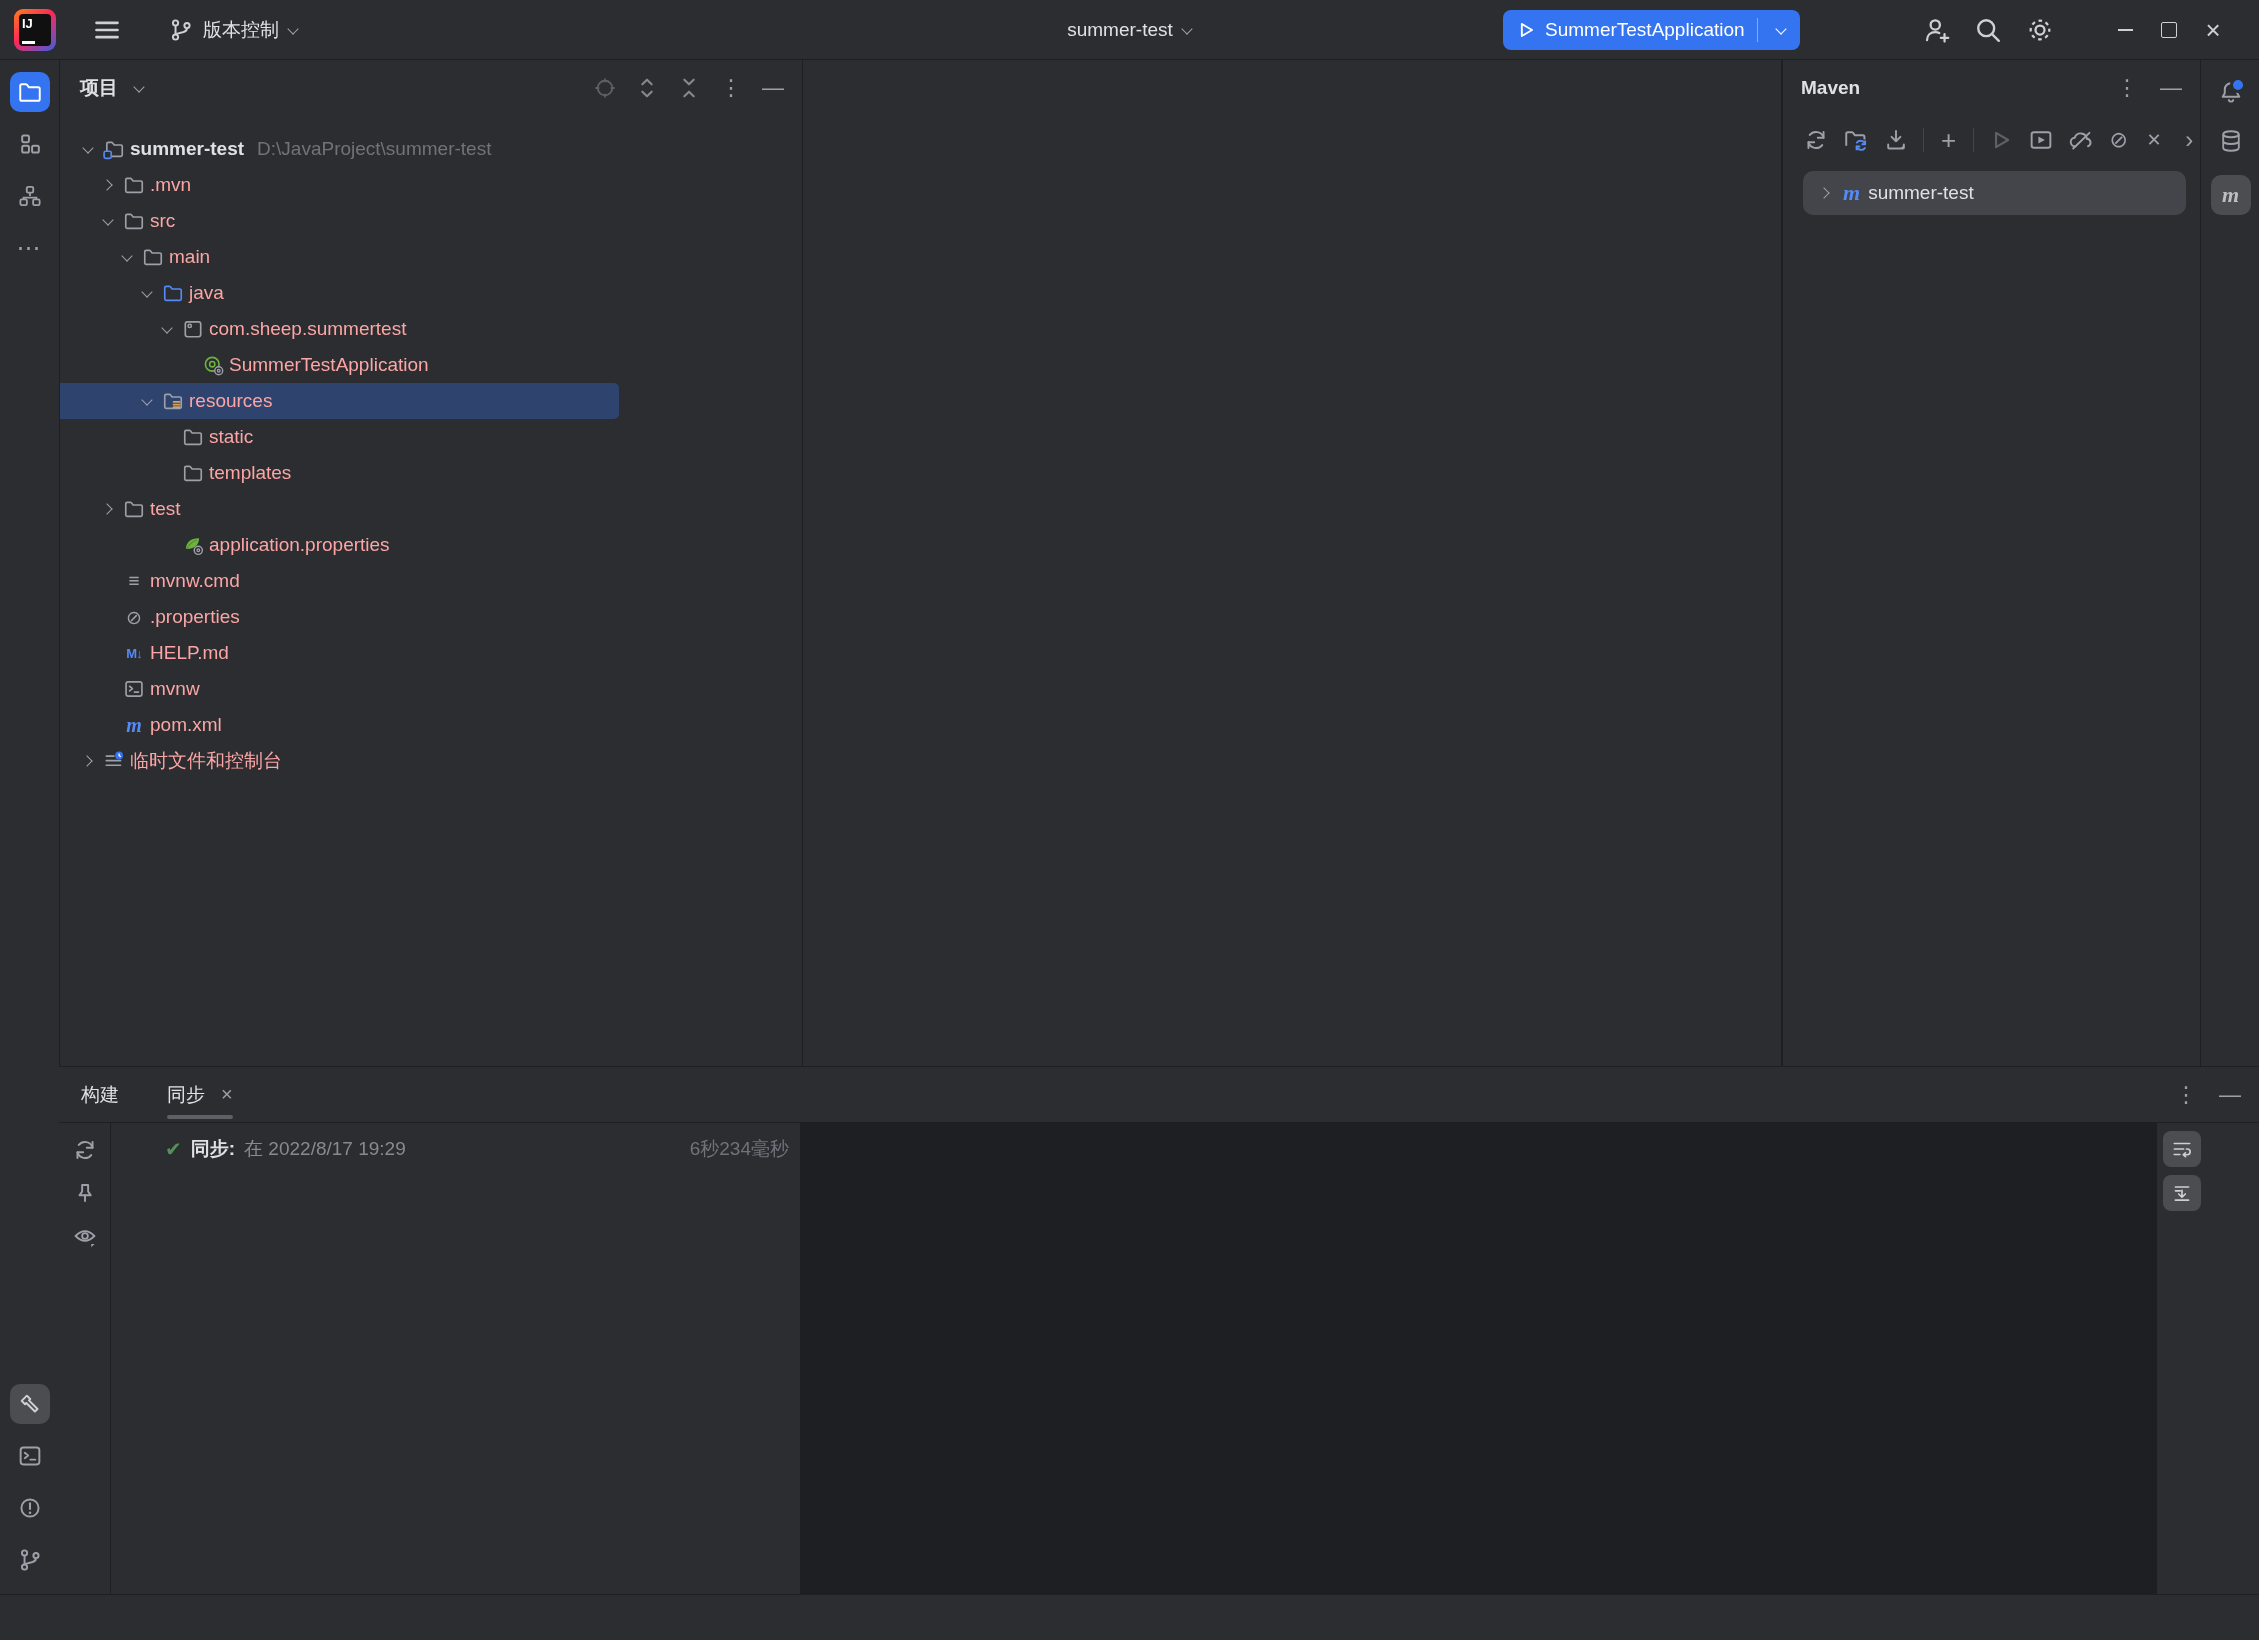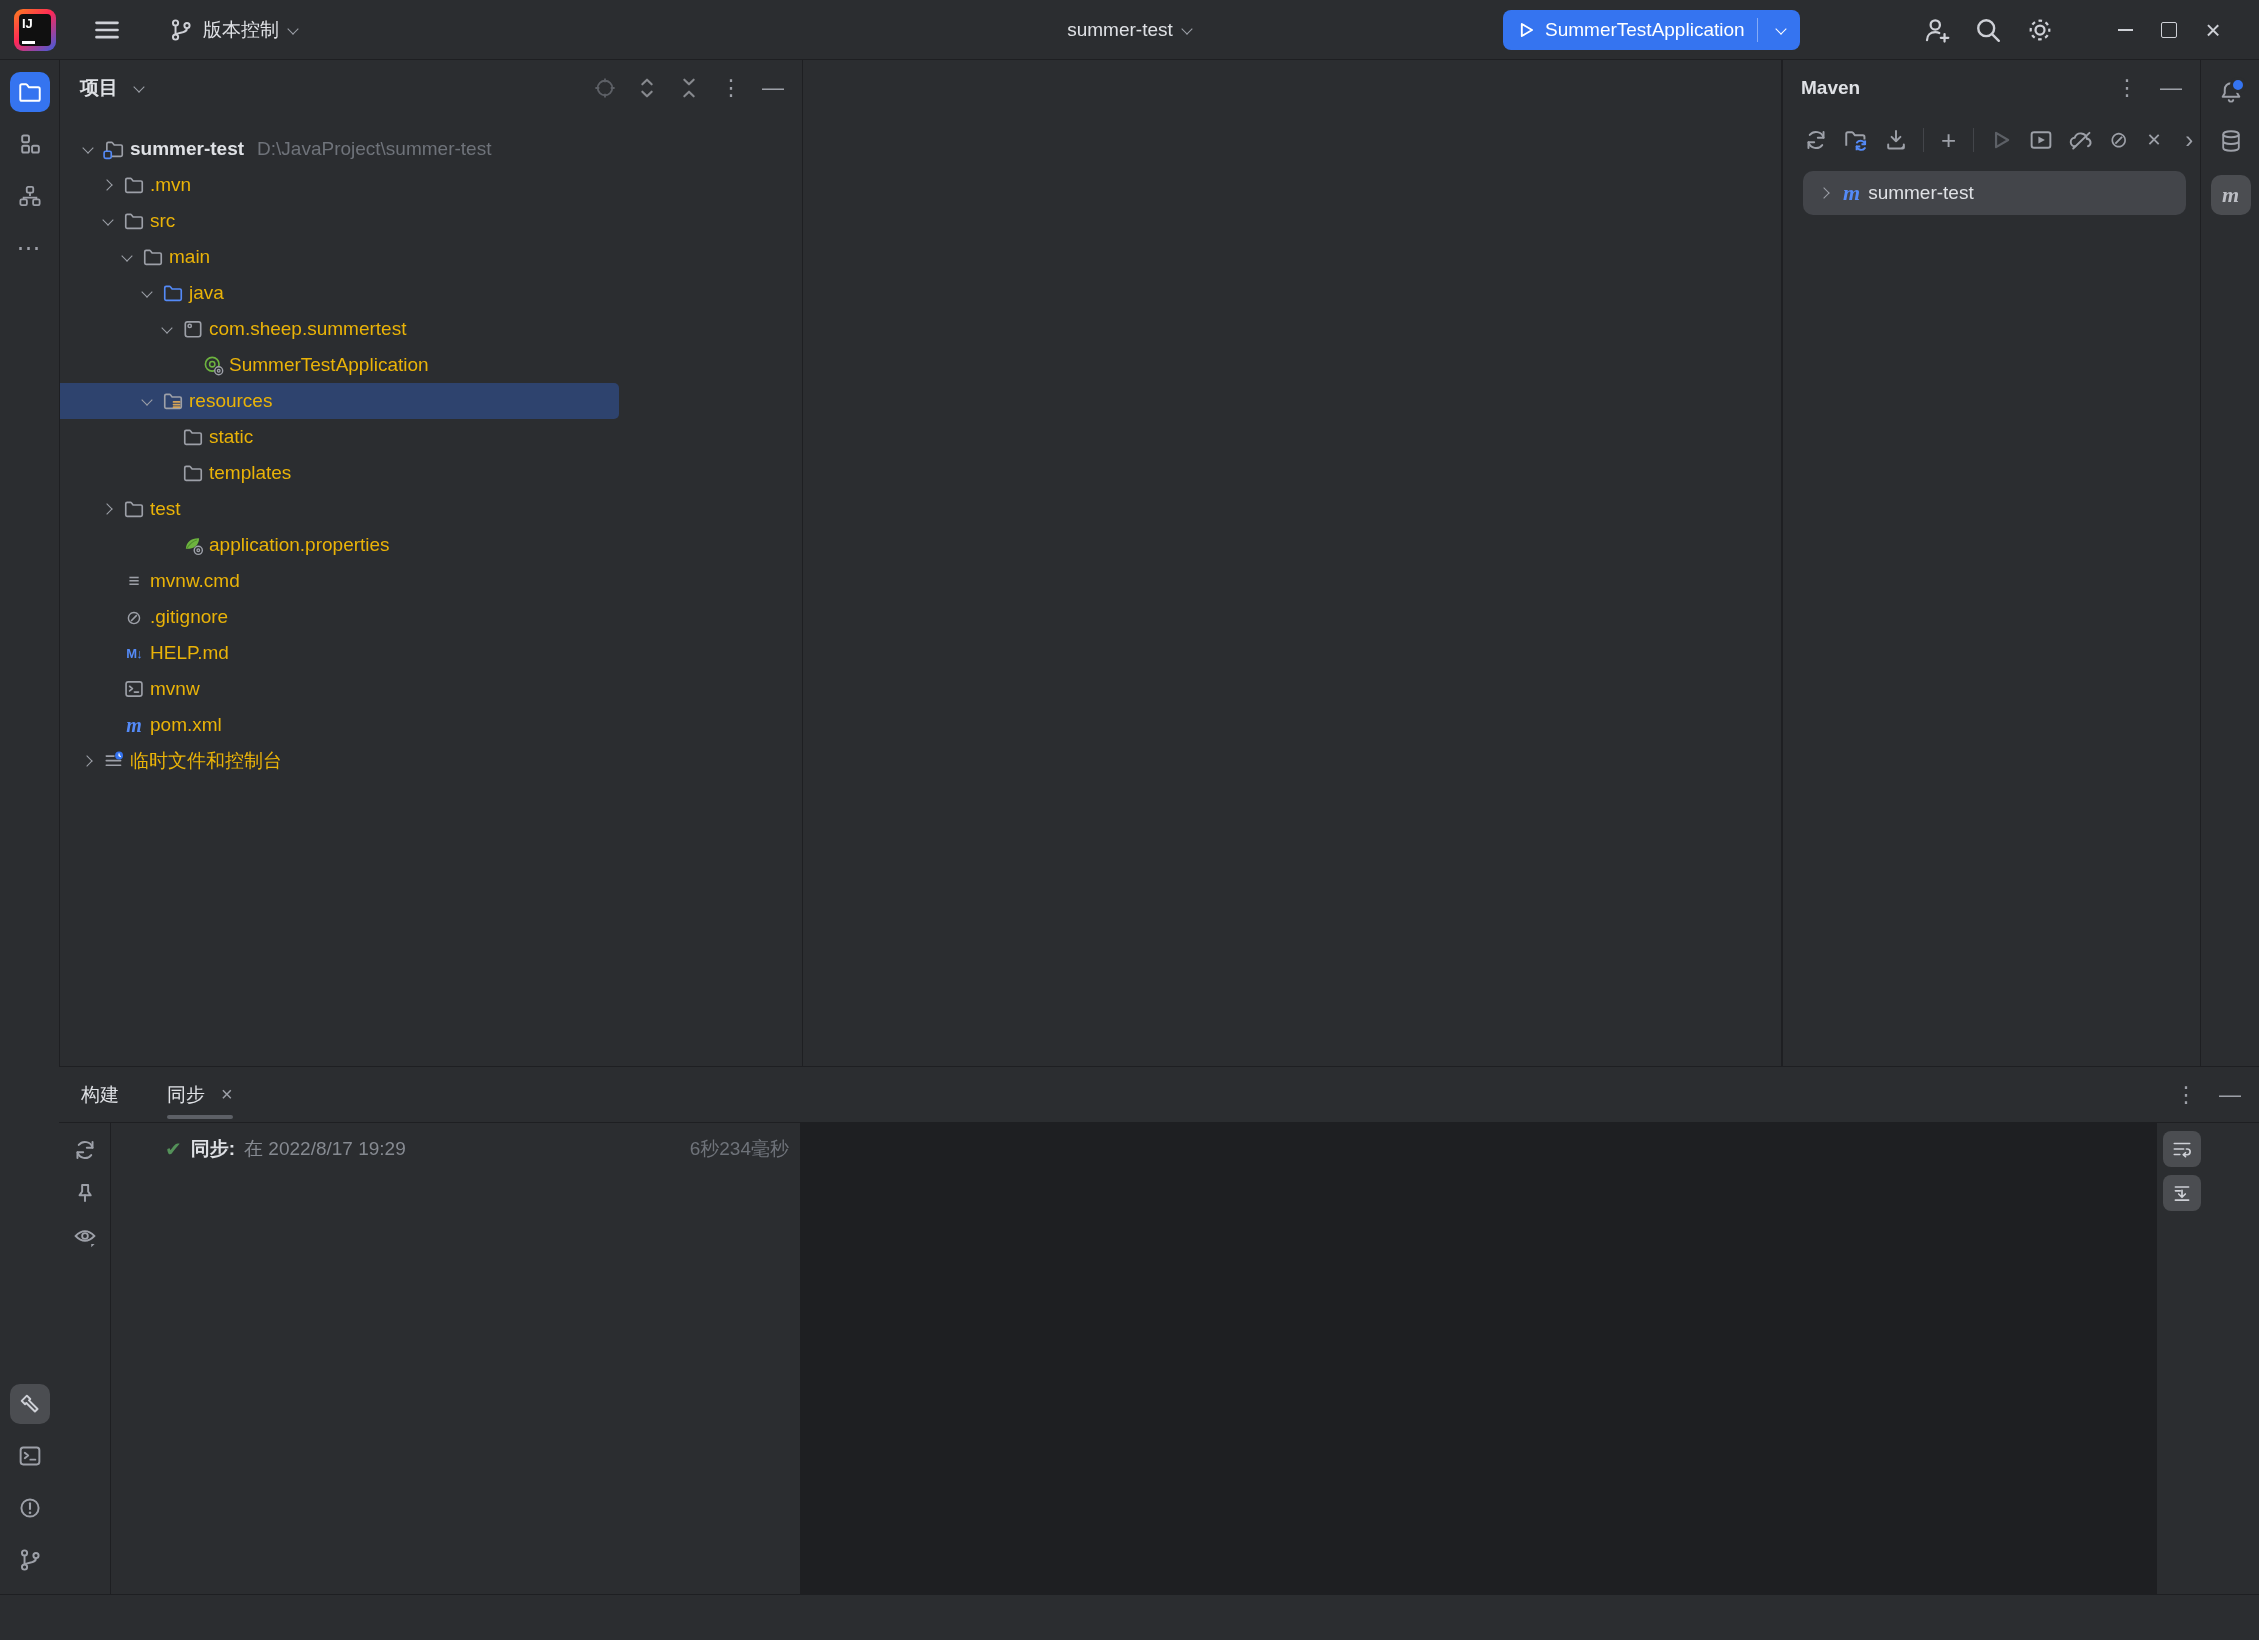--- a/index.html
+++ b/index.html
@@ -46,21 +46,21 @@
   .stripebtn.active-blue{background:#3574f0;color:#fff;}
   .stripebtn.active-gray{background:#4b4d51;color:#ced0d6;}
   .dots{font-size:24px;color:#9da0a8;letter-spacing:2px;}
   
   .panelhead{height:55px;display:flex;align-items:center;padding:0 16px 0 20px;}
   .panelhead .title{font-weight:600;}
   .headicons{margin-left:auto;display:flex;align-items:center;gap:16px;color:#87898e;}
   .glyphbtn{font-size:22px;line-height:1;color:#9da0a8;display:flex;align-items:center;justify-content:center;width:26px;height:26px;}
   .tree{position:absolute;left:0;top:71px;width:742px;}
   .trow{display:flex;align-items:center;height:36px;gap:5px;white-space:nowrap;}
-  .trow .tl{color:#eab308;}
+  .trow .tl{color:#fca5a5;}
   .trow.bold .tl{font-weight:bold;color:#dfe1e5;}
   .trow .tpath{color:#6f737a;margin-left:8px;}
   .trow.sel{background:#2e436e;width:482px;border-radius:0 5px 5px 0;}
   .lv0{padding-left:18px;} .lv1{padding-left:38px;} .lv2{padding-left:57px;}
   .lv3{padding-left:77px;} .lv4{padding-left:97px;} .lv5{padding-left:117px;}
   .cv{width:20px;height:20px;flex:none;position:relative;}
   .cv.o::before{content:"";position:absolute;left:6px;top:5px;width:7px;height:7px;border-right:1.8px solid #9da0a8;border-bottom:1.8px solid #9da0a8;transform:rotate(45deg);}
   .cv.c::before{content:"";position:absolute;left:5px;top:6px;width:7px;height:7px;border-right:1.8px solid #9da0a8;border-bottom:1.8px solid #9da0a8;transform:rotate(-45deg);}
   .gicon{width:22px;height:22px;flex:none;display:flex;align-items:center;justify-content:center;font-size:19px;color:#9da0a8;}
   .gicon.md{font-size:13px;font-weight:bold;color:#548af7;letter-spacing:-1px;}
@@ -466,21 +466,21 @@
       <span class="tl">application.properties</span>
     </div>
     <div class="trow lv1">
       <b class="cv"></b>
       <span class="gicon">≡</span>
       <span class="tl">mvnw.cmd</span>
     </div>
     <div class="trow lv1">
       <b class="cv"></b>
       <span class="gicon">⊘</span>
-      <span class="tl">.gitignore</span>
+      <span class="tl">.properties</span>
     </div>
     <div class="trow lv1">
       <b class="cv"></b>
       <span class="gicon md">M↓</span>
       <span class="tl">HELP.md</span>
     </div>
     <div class="trow lv1">
       <b class="cv"></b>
       <svg class="ic c-gray" viewBox="0 0 22 22" width="22" height="22">
           <use href="#i-terminal"></use>

